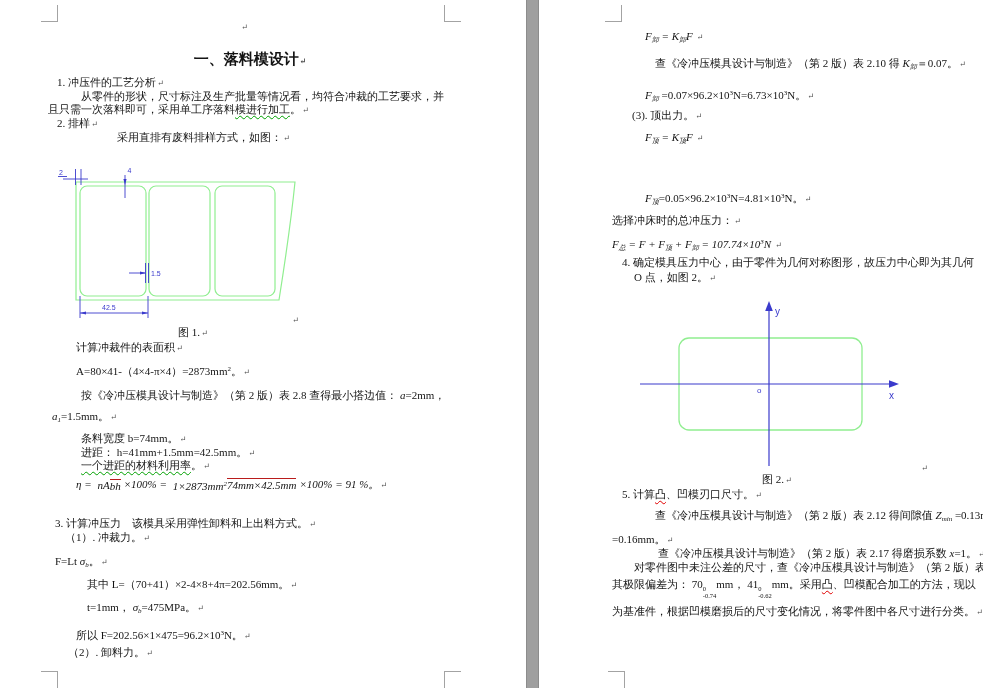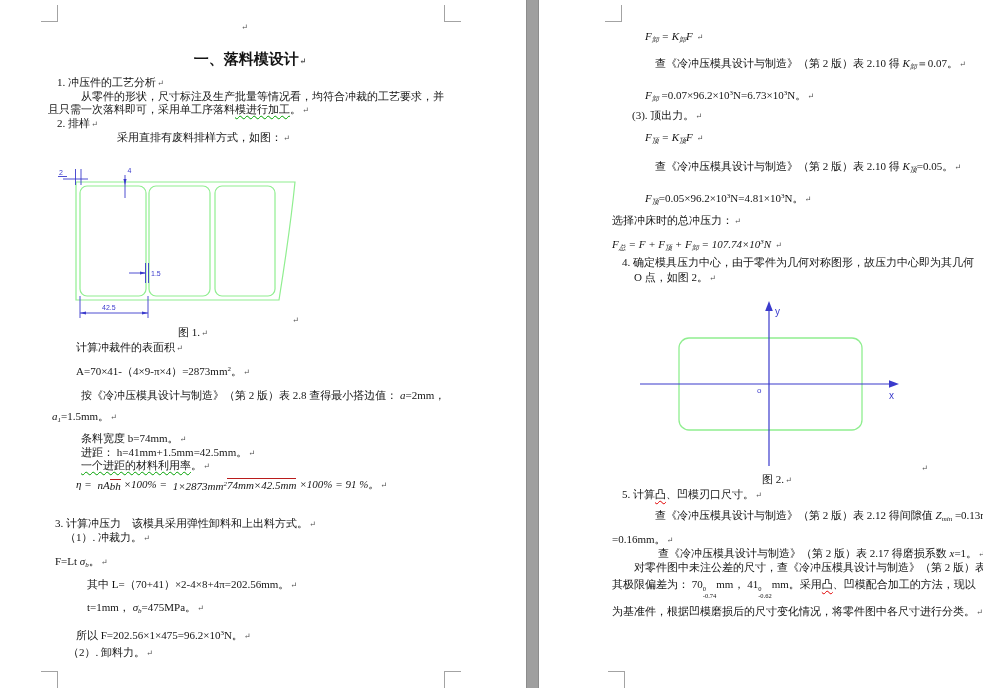--- a/index.html
+++ b/index.html
@@ -97,40 +97,39 @@
 <div class="line" style="left: 240px; top: 20px;"><span class="pm">↵</span></div>
     <div class="line title" style="left: 0px; top: 50px;"><span>一、落料模设计</span><span class="pm">↵</span></div>
     <div class="line" style="left: 57px; top: 76px;"><span>1. 冲压件的工艺分析</span><span class="pm">↵</span></div>
     <div class="line" style="left: 81px; top: 90px;"><span>从零件的形状，尺寸标注及生产批量等情况看，均符合冲裁的工艺要求，并</span></div>
     <div class="line" style="left: 40px; top: 103px; margin-left: 8px;"><span>且只需一次落料即可，采用单工序落料</span><span class="wg">模进行加工</span><span>。</span><span class="pm">↵</span></div>
     <div class="line" style="left: 57px; top: 117px;"><span>2. 排样</span><span class="pm">↵</span></div>
     <div class="line" style="left: 93px; top: 131px; margin-left: 24px;"><span>采用直排有废料排样方式，如图：</span><span class="pm">↵</span></div>
     <div class="line" style="left: 291px; top: 313px;"><span class="pm">↵</span></div>
     <div class="line" style="left: 178px; top: 326px;"><span>图 1.</span><span class="pm">↵</span></div>
     <div class="line" style="left: 76px; top: 341px;"><span>计算冲裁件的表面积</span><span class="pm">↵</span></div>
-    <div class="line" style="left: 76px; top: 363px;"><span>A=70×41-（4×9-π×4）=2873mm</span><span class="sp">2</span><span>。</span><span class="pm">↵</span></div>
+    <div class="line" style="left: 76px; top: 363px;"><span>A=80×41-（4×4-π×4）=2873mm</span><span class="sp">2</span><span>。</span><span class="pm">↵</span></div>
     <div class="line" style="left: 81px; top: 389px;"><span>按《冷冲压模具设计与制造》（第 2 版）表 2.8 查得最小搭边值： </span><span class="it">a</span><span>=2mm，</span></div>
     <div class="line" style="left: 33px; top: 410px; margin-left: 19px;"><span class="it">a</span><span class="sb">1</span><span>=1.5mm。</span><span class="pm">↵</span></div>
     <div class="line" style="left: 81px; top: 432px;"><span>条料宽度 b=74mm。</span><span class="pm">↵</span></div>
     <div class="line" style="left: 81px; top: 446px;"><span>进距： h=41mm+1.5mm=42.5mm。</span><span class="pm">↵</span></div>
     <div class="line" style="left: 81px; top: 459px;"><span class="wg">一个进距的材料利用率</span><span>。</span><span class="pm">↵</span></div>
     <div class="line fm" style="left: 76px; top: 478px;"><span class="it">η</span><span> = </span><span class="fr"><span class="num"><span>nA</span></span><span class="den"><span>bh</span></span></span><span>×100% = </span><span class="fr"><span class="num"><span>1×2873mm</span><span class="sp">2</span></span><span class="den"><span>74mm×42.5mm</span></span></span><span>×100% = 91 %</span><span>。</span><span class="pm">↵</span></div>
     <div class="line" style="left: 55px; top: 517px;"><span>3. 计算冲压力　该模具采用弹性卸料和上出料方式。</span><span class="pm">↵</span></div>
     <div class="line" style="left: 65px; top: 531px;"><span>（1）. 冲裁力。</span><span class="pm">↵</span></div>
     <div class="line" style="left: 55px; top: 555px;"><span>F=Lt </span><span class="it">σ</span><span class="sb">b</span><span>。</span><span class="pm">↵</span></div>
     <div class="line" style="left: 87px; top: 578px;"><span>其中 L=（70+41）×2-4×8+4π=202.56mm。</span><span class="pm">↵</span></div>
     <div class="line" style="left: 87px; top: 601px;"><span>t=1mm， </span><span class="it">σ</span><span class="sb">b</span><span>=475MPa。</span><span class="pm">↵</span></div>
     <div class="line" style="left: 76px; top: 627px;"><span>所以 F=202.56×1×475=96.2×10</span><span class="sp">3</span><span>N。</span><span class="pm">↵</span></div>
     <div class="line" style="left: 68px; top: 646px;"><span>（2）. 卸料力。</span><span class="pm">↵</span></div>
     <div class="line fm" style="left: 645px; top: 30px;"><span class="it">F</span><span class="sb">卸</span><span> = </span><span class="it">K</span><span class="sb">卸</span><span class="it">F</span><span> </span><span class="pm">↵</span></div>
     <div class="line" style="left: 655px; top: 57px;"><span>查《冷冲压模具设计与制造》（第 2 版）表 2.10 得 </span><span class="it">K</span><span class="sb">卸</span><span>＝0.07。</span><span class="pm">↵</span></div>
     <div class="line" style="left: 645px; top: 87px;"><span class="it">F</span><span class="sb">卸</span><span> =0.07×96.2×10</span><span class="sp">3</span><span>N=6.73×10</span><span class="sp">3</span><span>N。</span><span class="pm">↵</span></div>
     <div class="line" style="left: 632px; top: 109px;"><span>(3). 顶出力。</span><span class="pm">↵</span></div>
     <div class="line fm" style="left: 645px; top: 131px;"><span class="it">F</span><span class="sb">顶</span><span> = </span><span class="it">K</span><span class="sb">顶</span><span class="it">F</span><span> </span><span class="pm">↵</span></div>
-    <div class="line" style="left: 655px; top: 160px;"><span>查《冷冲压模具设计与制造》（第 2 版）表 2.10 得 </span><span class="it">K</span><span class="sb">顶</span><span>=0.05。</span><span class="pm">↵</span></div>
     <div class="line" style="left: 645px; top: 190px;"><span class="it">F</span><span class="sb">顶</span><span>=0.05×96.2×10</span><span class="sp">3</span><span>N=4.81×10</span><span class="sp">3</span><span>N。</span><span class="pm">↵</span></div>
     <div class="line" style="left: 612px; top: 214px;"><span>选择冲床时的总冲压力：</span><span class="pm">↵</span></div>
     <div class="line fm" style="left: 612px; top: 236px;"><span class="it">F</span><span class="sb">总</span><span> = </span><span class="it">F</span><span> + </span><span class="it">F</span><span class="sb">顶</span><span> + </span><span class="it">F</span><span class="sb">卸</span><span> = 107.74×10</span><span class="sp">3</span><span class="it">N</span><span> </span><span class="pm">↵</span></div>
     <div class="line" style="left: 622px; top: 256px;"><span>4. 确定模具压力中心，由于零件为几何对称图形，故压力中心即为其几何</span></div>
     <div class="line" style="left: 634px; top: 271px;"><span>O 点，如图 2。</span><span class="pm">↵</span></div>
     <div class="line" style="left: 920px; top: 461px;"><span class="pm">↵</span></div>
     <div class="line" style="left: 762px; top: 473px;"><span>图 2.</span><span class="pm">↵</span></div>
     <div class="line" style="left: 622px; top: 488px;"><span>5. 计算</span><span class="wr">凸</span><span>、凹模刃口尺寸。</span><span class="pm">↵</span></div>
     <div class="line" style="left: 655px; top: 509px;"><span>查《冷冲压模具设计与制造》（第 2 版）表 2.12 得间隙值 </span><span class="it">Z</span><span class="sb">min</span><span> =0.13mm，</span></div>
     <div class="line" style="left: 612px; top: 533px;"><span>=0.16mm。</span><span class="pm">↵</span></div>

